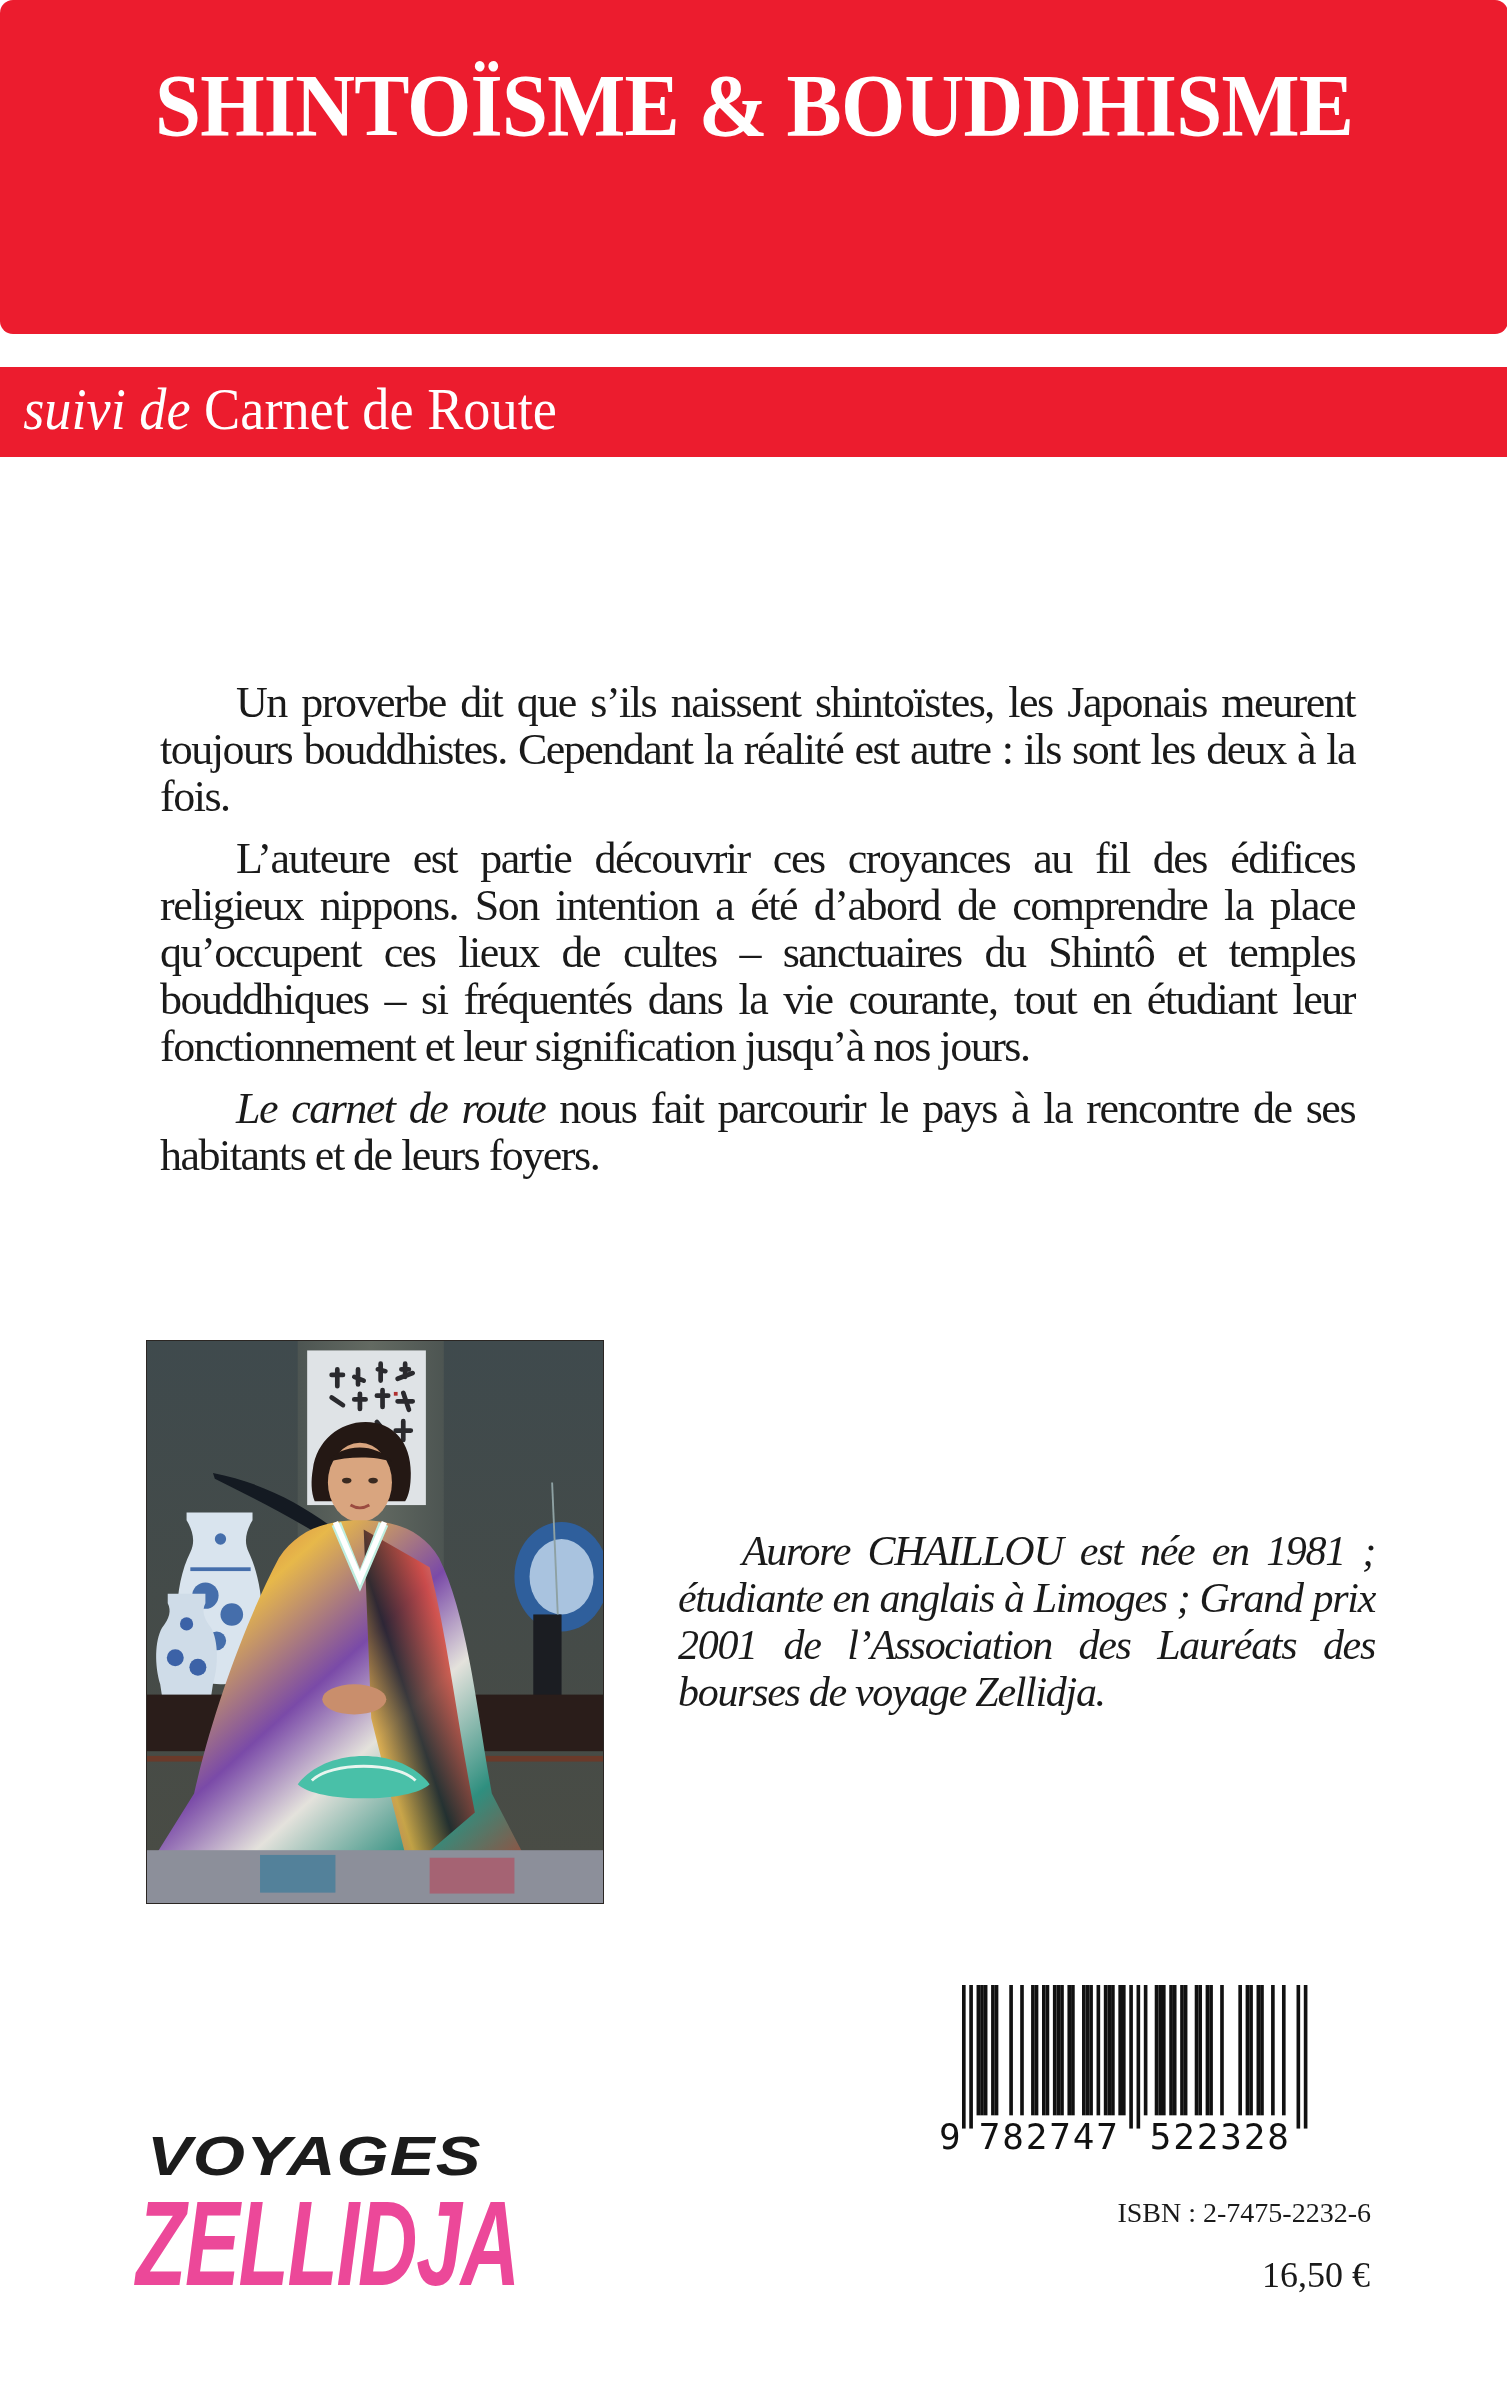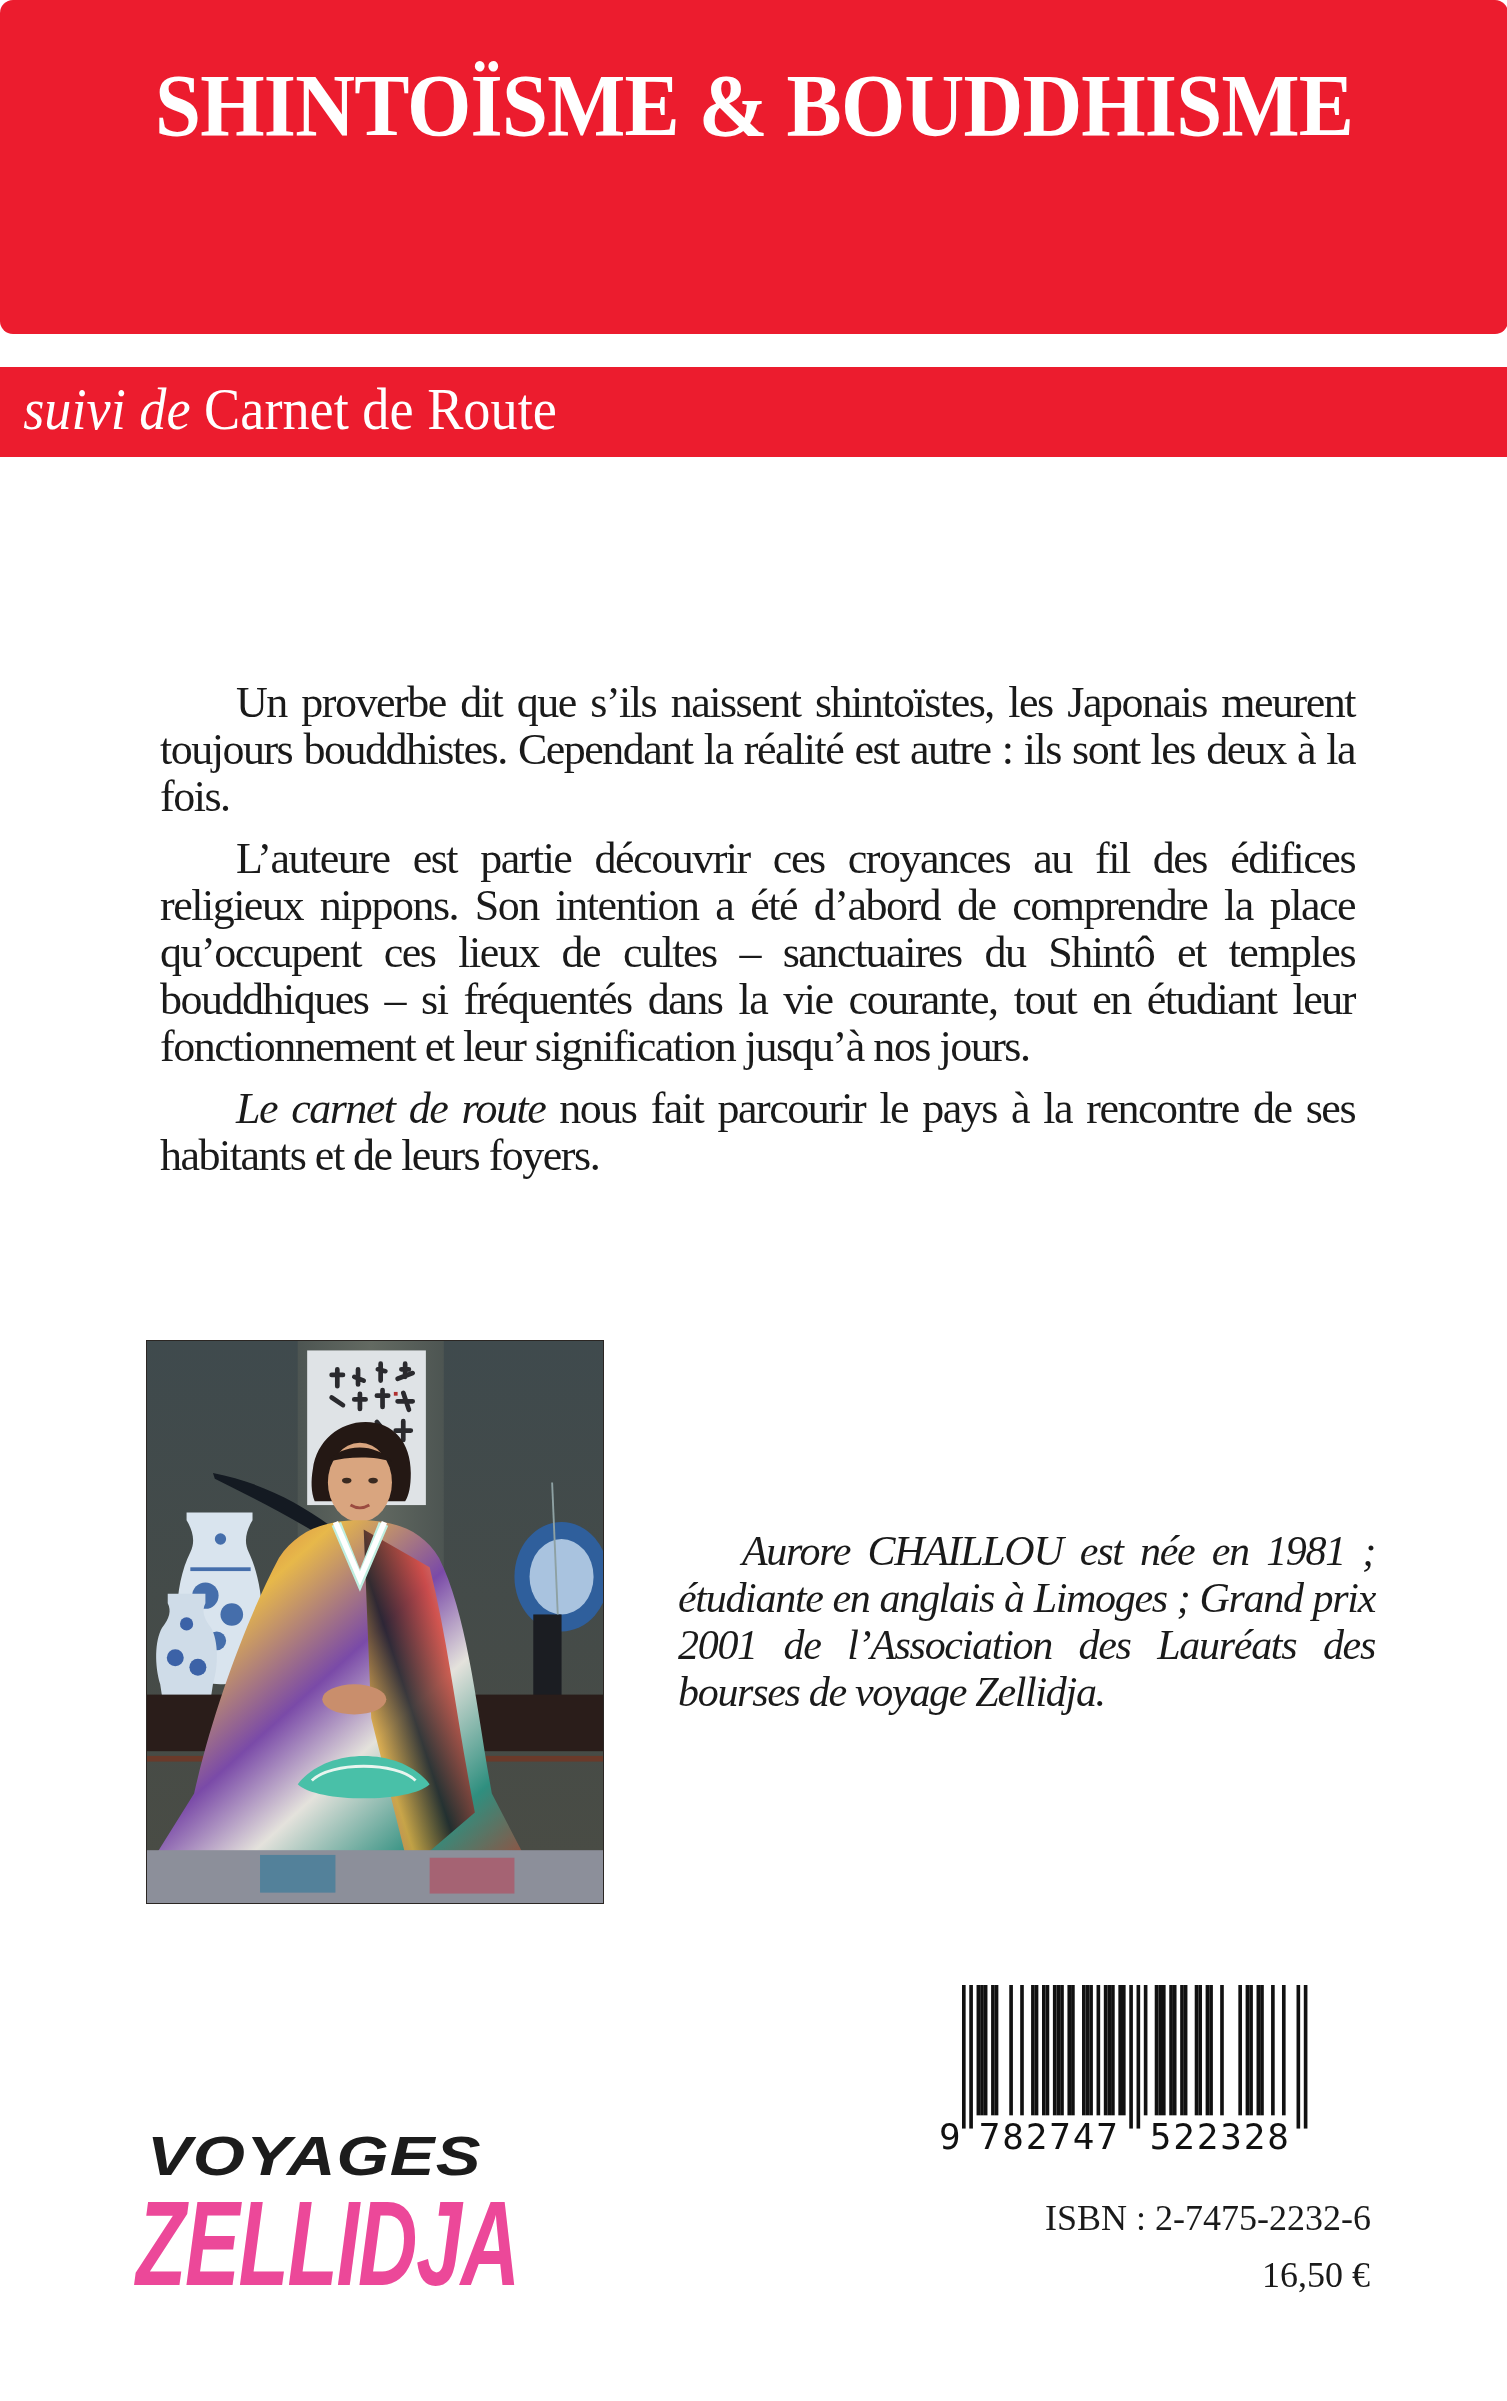--- a/index.html
+++ b/index.html
@@ -58,21 +58,21 @@
       margin-top: 20px;
     }
 
     .barcode {
       position: absolute; left: 937px; top: 1985px; width: 407px; height: 170px;
     }
     .barcode svg { display: block; }
 
     .isbn {
       position: absolute; right: 137px; top: 2197px;
-      font-family: "Liberation Serif", serif; font-size: 36px; color: #1a1a1a;
+      font-family: "Liberation Serif", serif; font-size: 28px; color: #1a1a1a;
       white-space: nowrap;
     }
     .price {
       position: absolute; right: 138px; top: 2254px;
       font-family: "Liberation Serif", serif; font-size: 36px; color: #1a1a1a;
       white-space: nowrap;
     }
 
     .logo-voyages {
       position: absolute; left: 147px; top: 2129px; width: 407px;

